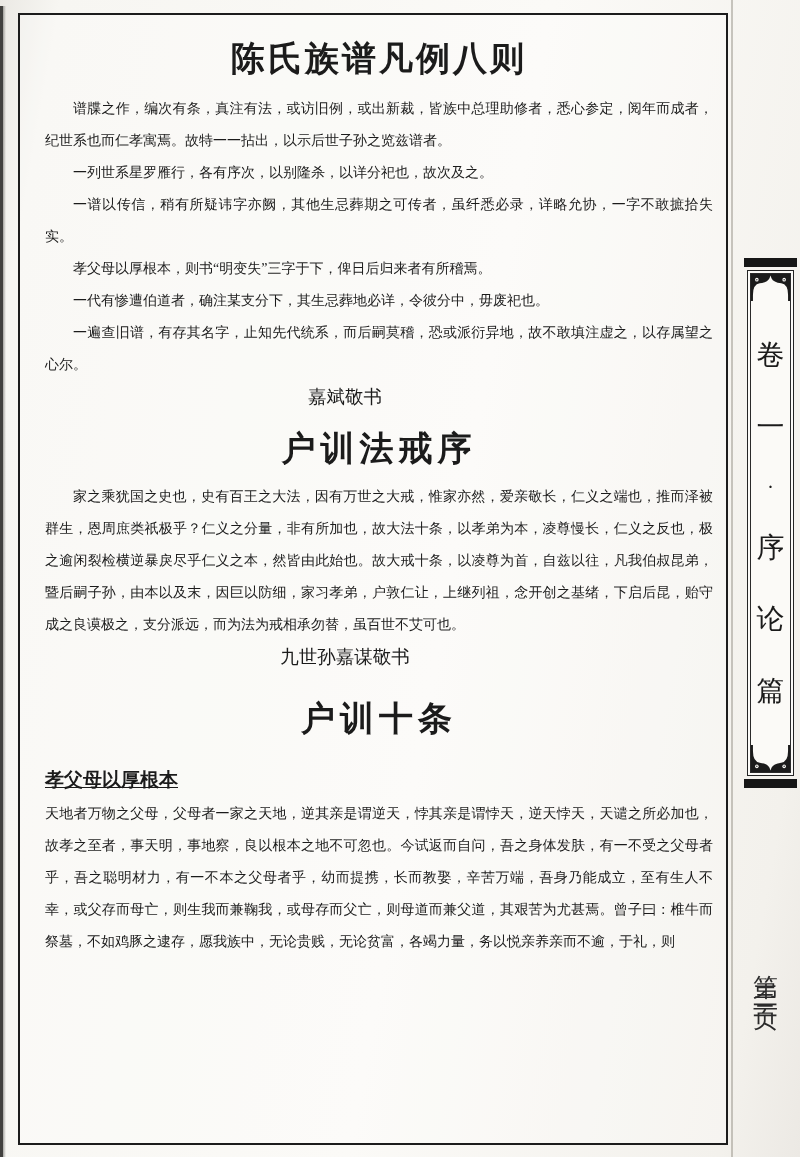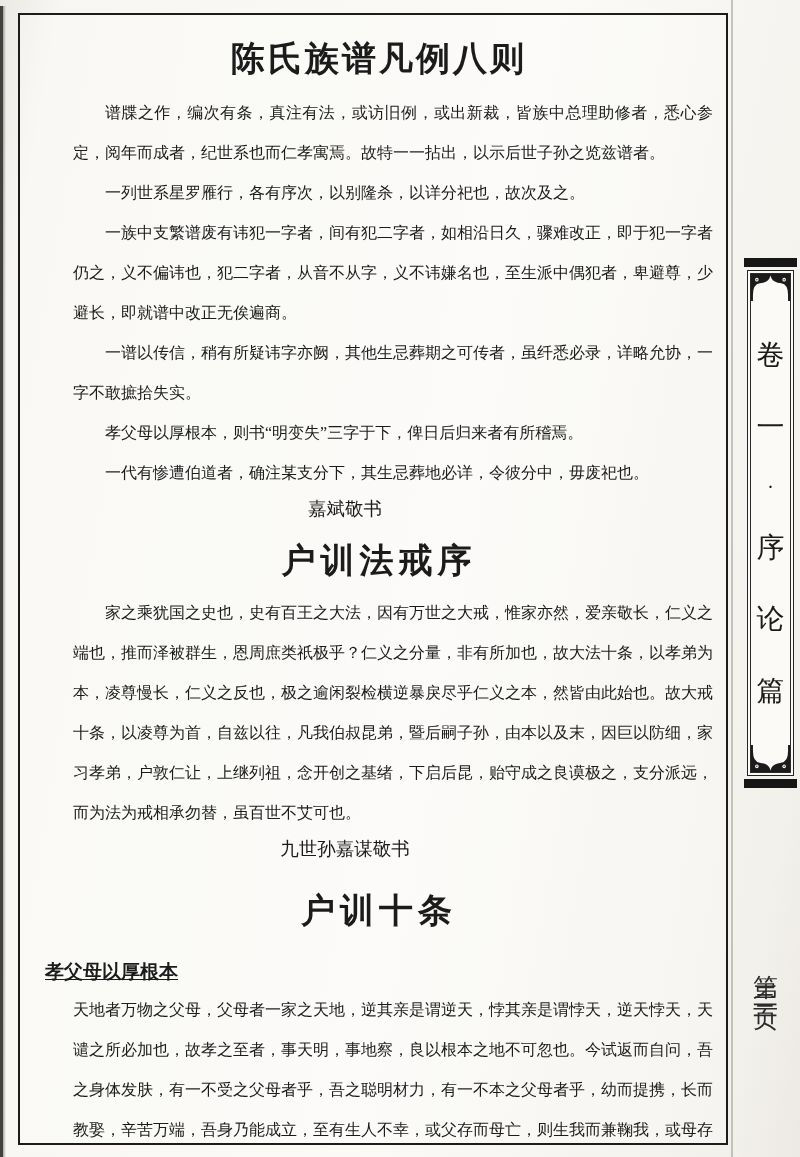--- a/index.html
+++ b/index.html
@@ -40,24 +40,23 @@
   }
   .doc-title {
     font-size: 34px; font-weight: 700;
     text-align: center; letter-spacing: 3px;
     line-height: 1.3;
   }
   .doc-title.first  { margin: 4px 0 12px; }
   .doc-title.second { margin: 16px 0 10px; letter-spacing: 5px; }
   .doc-title.third  { margin: 26px 0 24px; letter-spacing: 5px; }
   .body-par {
-    font-size: 16px; line-height: 40px;
+    font-size: 14px; line-height: 32px;
     text-align: justify; text-justify: inter-ideograph;
     text-indent: 2em;
-    margin-left: 28px;
   }
   .body-par.noindent { text-indent: 0; }
   .signature {
     font-size: 18.5px; line-height: 28px;
     text-align: center; padding-right: 68px;
     margin: 2px 0 2px;
   }
   .subtitle {
     font-size: 19px; font-weight: 700; line-height: 28px;
     margin-bottom: 4px;
@@ -106,24 +105,24 @@
 
 <div class="scan">
   <div class="left-edge"></div>
   <div class="left-edge-soft"></div>
   <div class="fold-line"></div>
 
   <div class="frame">
     <h1 class="doc-title first">陈氏族谱凡例八则</h1>
     <p class="body-par">谱牒之作，编次有条，真注有法，或访旧例，或出新裁，皆族中总理助修者，悉心参定，阅年而成者，纪世系也而仁孝寓焉。故特一一拈出，以示后世子孙之览兹谱者。</p>
     <p class="body-par">一列世系星罗雁行，各有序次，以别隆杀，以详分祀也，故次及之。</p>
-    <p class="body-par">一族中支繁谱废有讳犯一字者，间有犯二字者，如相沿日久，骤难改正，即于犯一字者仍之，义不偏讳也，犯二字者，从音不从字，义不讳嫌名也，至生派中偶犯者，卑避尊，少避长，即就谱中改正无俟遍商。</p>
     <p class="body-par">一谱以传信，稍有所疑讳字亦阙，其他生忌葬期之可传者，虽纤悉必录，详略允协，一字不敢摭拾失实。</p>
     <p class="body-par">孝父母以厚根本，则书“明变失”三字于下，俾日后归来者有所稽焉。</p>
     <p class="body-par">一代有惨遭伯道者，确注某支分下，其生忌葬地必详，令彼分中，毋废祀也。</p>
+    <p class="body-par">一遍查旧谱，有存其名字，止知先代统系，而后嗣莫稽，恐或派衍异地，故不敢填注虚之，以存属望之心尔。</p>
     <div class="signature">嘉斌敬书</div>
 
     <h1 class="doc-title second">户训法戒序</h1>
     <p class="body-par">家之乘犹国之史也，史有百王之大法，因有万世之大戒，惟家亦然，爱亲敬长，仁义之端也，推而泽被群生，恩周庶类祇极乎？仁义之分量，非有所加也，故大法十条，以孝弟为本，凌尊慢长，仁义之反也，极之逾闲裂检横逆暴戾尽乎仁义之本，然皆由此始也。故大戒十条，以凌尊为首，自兹以往，凡我伯叔昆弟，暨后嗣子孙，由本以及末，因巨以防细，家习孝弟，户敦仁让，上继列祖，念开创之基绪，下启后昆，贻守成之良谟极之，支分派远，而为法为戒相承勿替，虽百世不艾可也。</p>
     <div class="signature">九世孙嘉谋敬书</div>
 
     <h1 class="doc-title third">户训十条</h1>
     <div class="subtitle">孝父母以厚根本</div>
     <p class="body-par noindent">天地者万物之父母，父母者一家之天地，逆其亲是谓逆天，悖其亲是谓悖天，逆天悖天，天谴之所必加也，故孝之至者，事天明，事地察，良以根本之地不可忽也。今试返而自问，吾之身体发肤，有一不受之父母者乎，吾之聪明材力，有一不本之父母者乎，幼而提携，长而教娶，辛苦万端，吾身乃能成立，至有生人不幸，或父存而母亡，则生我而兼鞠我，或母存而父亡，则母道而兼父道，其艰苦为尤甚焉。曾子曰：椎牛而祭墓，不如鸡豚之逮存，愿我族中，无论贵贱，无论贫富，各竭力量，务以悦亲养亲而不逾，于礼，则</p>
   </div>

